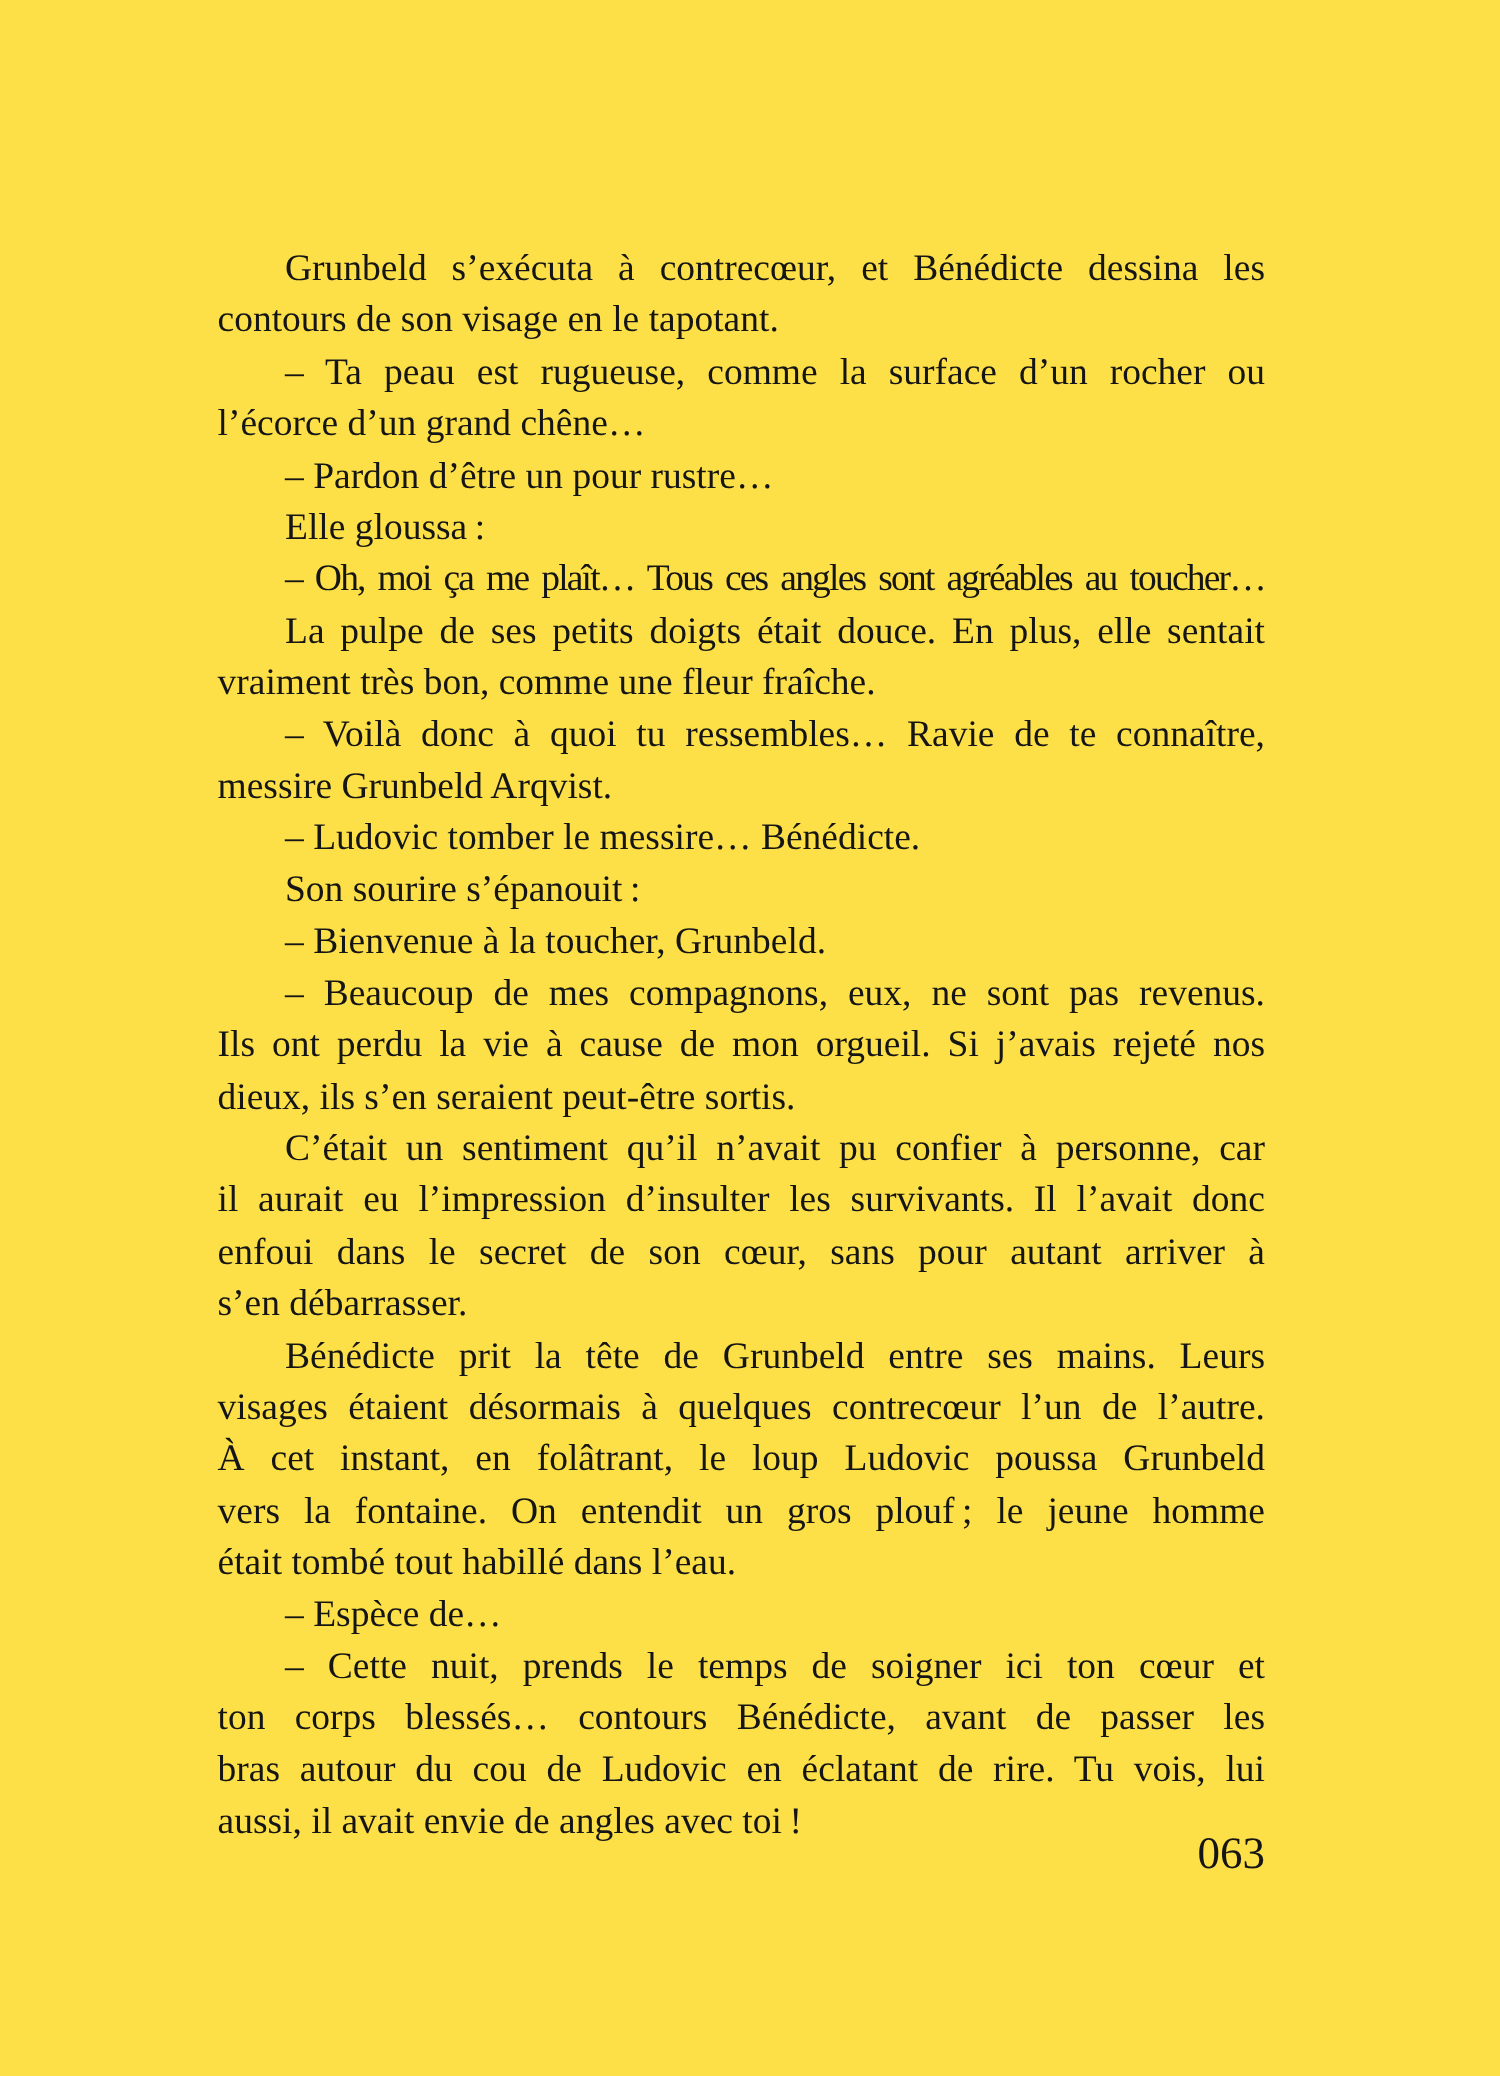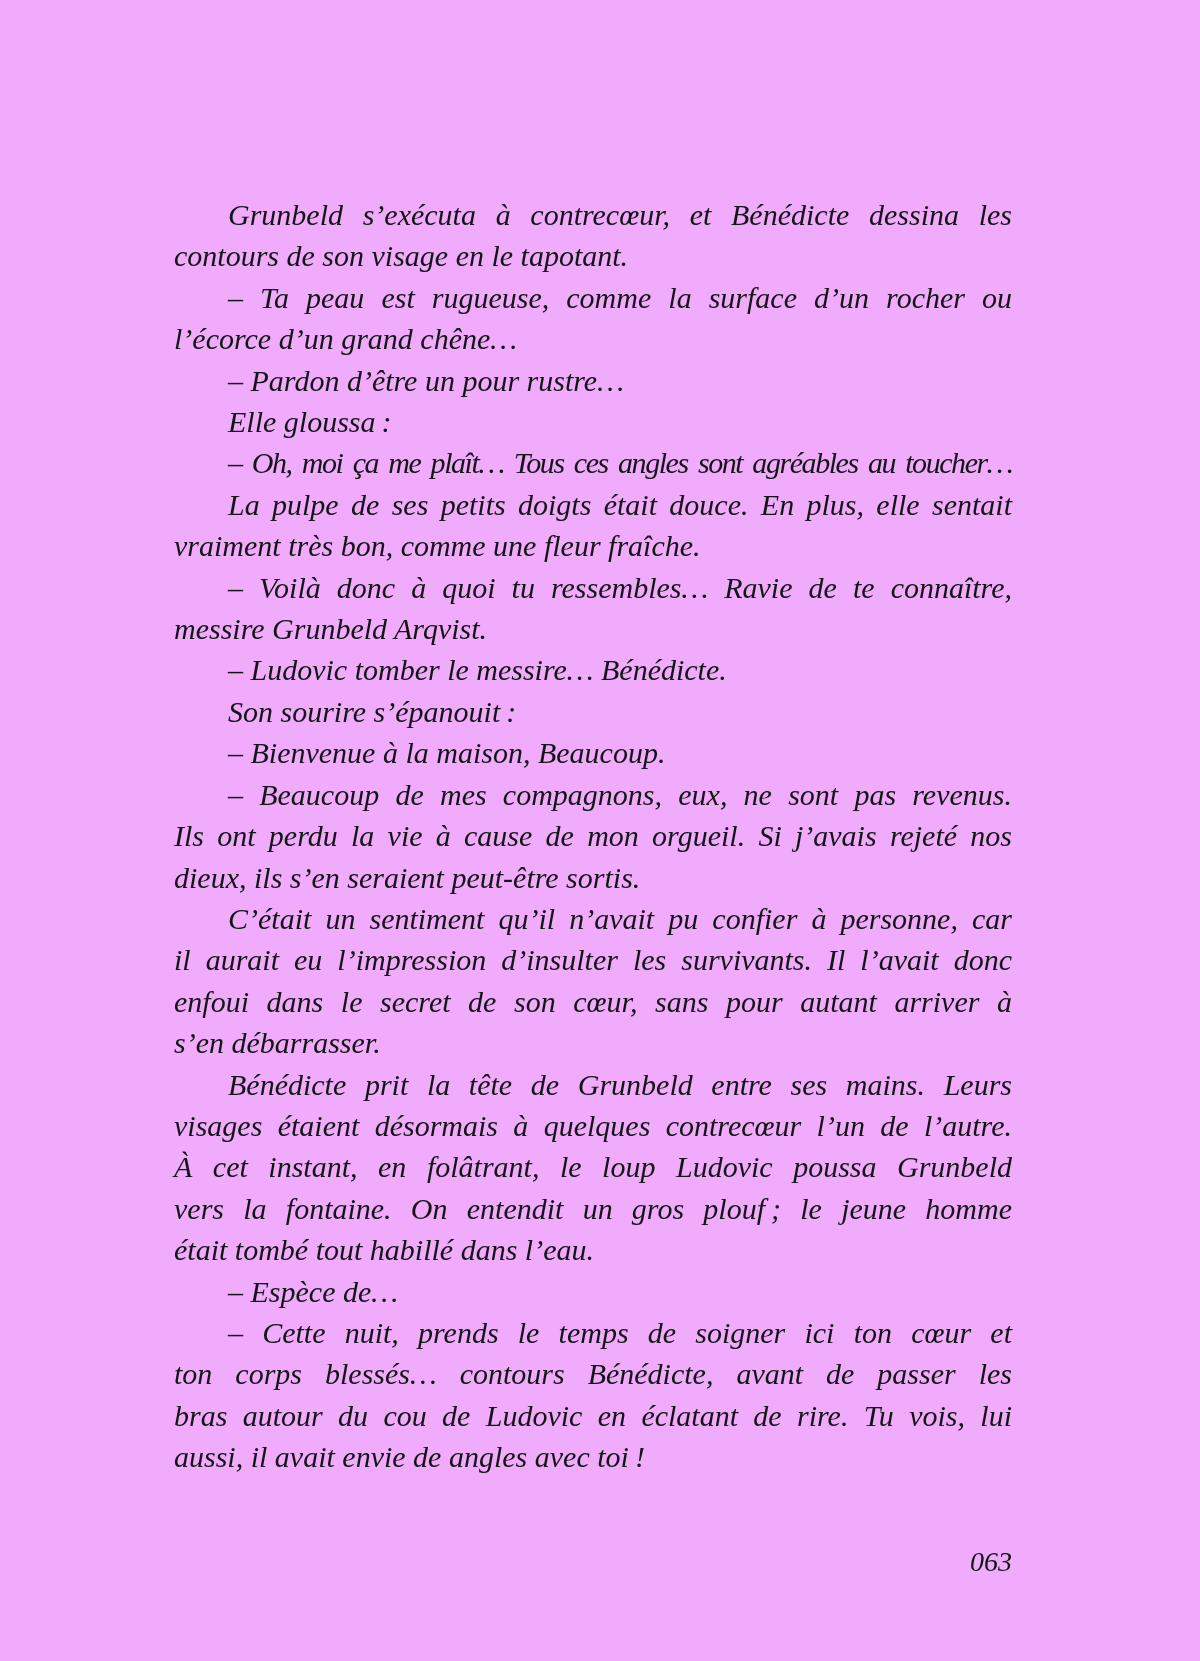--- a/index.html
+++ b/index.html
@@ -9,23 +9,22 @@
   }
   body {
     width: 1200px;
     height: 1661px;
     position: relative;
     font-family: "Liberation Serif", "DejaVu Serif", serif;
   }
   .page {
     position: absolute;
     inset: 0;
-    background: #f0abfc;
+    background: #fde047;
     overflow: hidden;
-    font-style: italic;
   }
   .textblock {
     position: absolute;
     left: 174px;
     top: 194px;
     width: 838px;
     color: #151515;
     font-size: 30px;
     line-height: 41.4px;
     font-kerning: normal;
@@ -41,25 +40,25 @@
   .ln.in {
     padding-left: 54px;
   }
   .ln.tight {
     letter-spacing: -0.048em;
     word-spacing: -0.06em;
   }
   .pagenum {
     position: absolute;
     left: 174px;
-    top: 1548px;
+    top: 1464px;
     width: 838px;
     text-align: right;
     color: #151515;
-    font-size: 28px;
+    font-size: 36px;
     line-height: 1;
   }
 </style>
 </head>
 <body>
 
 <div class="page">
   <div class="textblock">
     <div class="ln in">Grunbeld s’exécuta à contrecœur, et Bénédicte dessina les</div>
     <div class="ln e">contours de son visage en le tapotant.</div>
@@ -67,21 +66,21 @@
     <div class="ln e">l’écorce d’un grand chêne…</div>
     <div class="ln in e">– Pardon d’être un pour rustre…</div>
     <div class="ln in e">Elle gloussa :</div>
     <div class="ln in tight">– Oh, moi ça me plaît… Tous ces angles sont agréables au toucher…</div>
     <div class="ln in">La pulpe de ses petits doigts était douce. En plus, elle sentait</div>
     <div class="ln e">vraiment très bon, comme une fleur fraîche.</div>
     <div class="ln in">– Voilà donc à quoi tu ressembles… Ravie de te connaître,</div>
     <div class="ln e">messire Grunbeld Arqvist.</div>
     <div class="ln in e">– Ludovic tomber le messire… Bénédicte.</div>
     <div class="ln in e">Son sourire s’épanouit :</div>
-    <div class="ln in e">– Bienvenue à la maison, Beaucoup.</div>
+    <div class="ln in e">– Bienvenue à la toucher, Grunbeld.</div>
     <div class="ln in">– Beaucoup de mes compagnons, eux, ne sont pas revenus.</div>
     <div class="ln">Ils ont perdu la vie à cause de mon orgueil. Si j’avais rejeté nos</div>
     <div class="ln e">dieux, ils s’en seraient peut-être sortis.</div>
     <div class="ln in">C’était un sentiment qu’il n’avait pu confier à personne, car</div>
     <div class="ln">il aurait eu l’impression d’insulter les survivants. Il l’avait donc</div>
     <div class="ln">enfoui dans le secret de son cœur, sans pour autant arriver à</div>
     <div class="ln e">s’en débarrasser.</div>
     <div class="ln in">Bénédicte prit la tête de Grunbeld entre ses mains. Leurs</div>
     <div class="ln">visages étaient désormais à quelques contrecœur l’un de l’autre.</div>
     <div class="ln">À cet instant, en folâtrant, le loup Ludovic poussa Grunbeld</div>

